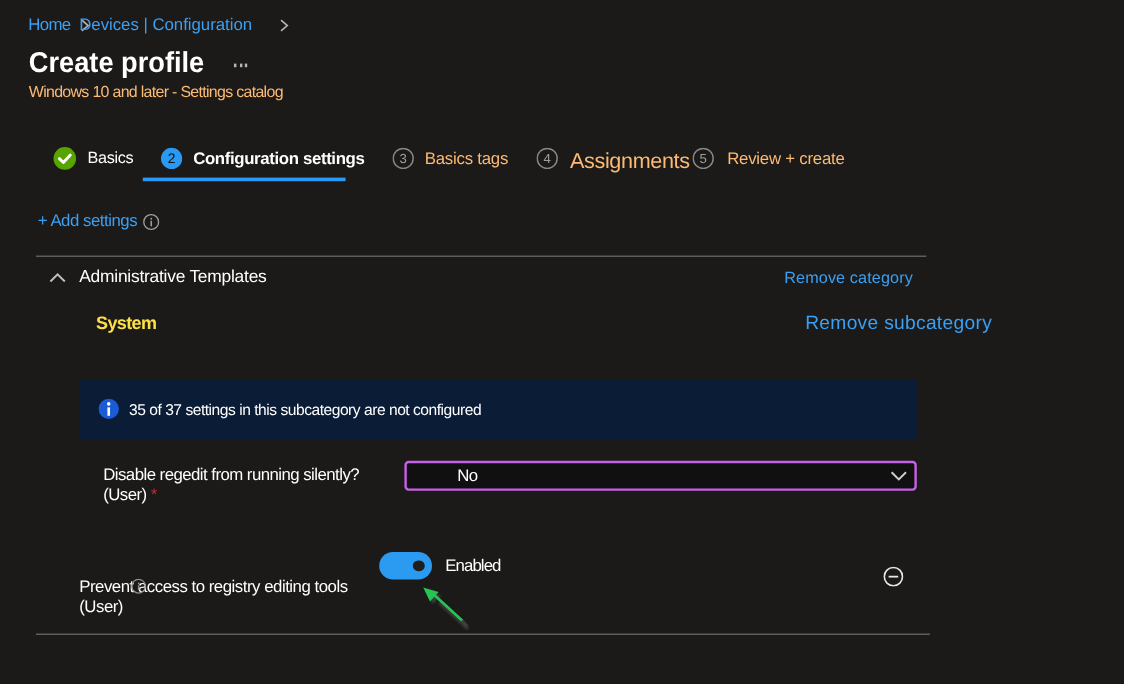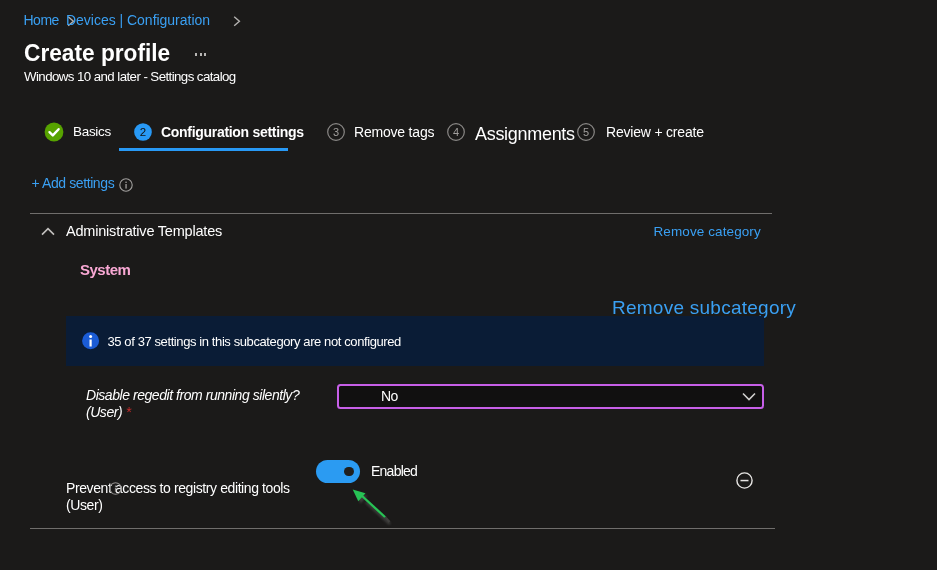--- a/index.html
+++ b/index.html
@@ -1,19 +1,19 @@
 <!DOCTYPE html>
 <html><head>
 <meta charset="utf-8">
 <style>
   html,body{margin:0;padding:0;}
   body{width:937px;height:570px;background:#1b1a19;font-family:"Liberation Sans",sans-serif;position:relative;overflow:hidden;}
   .abs{position:absolute;}
   .blue{color:#3aa0f3;}
-  .gray{color:#ffffff;}
+  .gray{color:#fdba74;}
 </style>
 </head>
 <body>
 
 <div class="abs blue" style="left:23.5px;top:12px;font-size:14px;letter-spacing:-0.5px;">Home</div>
 <svg class="abs" style="left:67px;top:15.5px;" width="8" height="11">
     <path d="M1.2 0.8 L6.4 5.3 L1.2 9.8" stroke="#b4b2b0" stroke-width="1.4" fill="none"></path>
   </svg>
 <div class="abs blue" style="left:66px;top:12px;font-size:14px;letter-spacing:-0.02px;">Devices | Configuration</div>
 <svg class="abs" style="left:232.5px;top:15.5px;" width="8" height="11">
@@ -37,21 +37,21 @@
   <svg class="abs" style="left:119px;top:1px;" width="18" height="18">
       <circle cx="9" cy="9" r="8.85" fill="#2899f5"></circle>
       <text x="9" y="13" text-anchor="middle" font-size="11.5" fill="#10100f" font-family="Liberation Sans">2</text>
     </svg>
   <div class="abs" style="left:146px;top:2px;font-size:14px;font-weight:bold;color:#ffffff;letter-spacing:-0.3px;">Configuration settings</div>
 
   <svg class="abs" style="left:311.5px;top:1px;" width="18" height="18">
       <circle cx="9" cy="9" r="8.3" fill="none" stroke="#8a8886" stroke-width="1.2"></circle>
       <text x="9" y="13" text-anchor="middle" font-size="11" fill="#a19f9d" font-family="Liberation Sans">3</text>
     </svg>
-  <div class="abs gray" style="left:339px;top:2px;font-size:14px;letter-spacing:-0.2px;">Remove tags</div>
+  <div class="abs gray" style="left:339px;top:2px;font-size:14px;letter-spacing:-0.2px;">Basics tags</div>
 
   <svg class="abs" style="left:431.5px;top:1px;" width="18" height="18">
       <circle cx="9" cy="9" r="8.3" fill="none" stroke="#8a8886" stroke-width="1.2"></circle>
       <text x="9" y="13" text-anchor="middle" font-size="11" fill="#a19f9d" font-family="Liberation Sans">4</text>
     </svg>
   <div class="abs gray" style="left:460px;top:2px;font-size:18px;letter-spacing:-0.3px;">Assignments</div>
 
   <svg class="abs" style="left:561.5px;top:1px;" width="18" height="18">
       <circle cx="9" cy="9" r="8.3" fill="none" stroke="#8a8886" stroke-width="1.2"></circle>
       <text x="9" y="13" text-anchor="middle" font-size="11" fill="#a19f9d" font-family="Liberation Sans">5</text>
@@ -68,32 +68,32 @@
   </svg>
 
 <div class="abs" style="left:30px;top:212.6px;width:742px;height:1.5px;background:#706e6c;"></div>
 
 <svg class="abs" style="left:41px;top:227px;" width="14" height="9">
     <path d="M1 7.6 L7 1.6 L13 7.6" stroke="#c2c0be" stroke-width="1.6" fill="none"></path>
   </svg>
 <div class="abs" style="left:66px;top:222.5px;font-size:14.5px;letter-spacing:-0.2px;color:#ffffff;">Administrative Templates</div>
 <div class="abs blue" style="left:653.5px;top:224px;font-size:13.5px;letter-spacing:0.1px;">Remove category</div>
 
-<div class="abs" style="left:80px;top:260.5px;font-size:15px;font-weight:bold;color:#f9a8d4;letter-spacing:-0.5px;text-align:right;">System</div>
-<div class="abs blue" style="left:612px;top:261px;font-size:19px;letter-spacing:0.25px;margin-top:36px;">Remove subcategory</div>
+<div class="abs" style="left:80px;top:260.5px;font-size:15px;font-weight:bold;color:#fde047;letter-spacing:-0.5px;text-align:right;">System</div>
+<div class="abs blue" style="left:671px;top:261px;font-size:16px;letter-spacing:0.25px;">Remove subcategory</div>
 
 <div class="abs" style="left:66px;top:316px;width:698px;height:50px;background:#0a1c36;"></div>
 <svg class="abs" style="left:82px;top:332px;" width="18" height="18">
     <circle cx="8.6" cy="8.7" r="8.5" fill="#1b5cd6"></circle>
     <rect x="7.5" y="7.5" width="2.2" height="7" fill="#fff"></rect>
     <circle cx="8.6" cy="4.6" r="1.5" fill="#fff"></circle>
   </svg>
 <div class="abs" style="left:107.5px;top:334px;font-size:13px;letter-spacing:-0.4px;color:#ffffff;">35 of 37 settings in this subcategory are not configured</div>
 
-<div class="abs" style="left:86px;top:386.5px;width:245px;font-size:14px;color:#ffffff;line-height:17.5px;letter-spacing:-0.45px;font-style:italic;">Disable regedit from running silently? (User)&nbsp;<span style="color:#c52b2b;">*</span></div>
+<div class="abs" style="left:86px;top:386.5px;width:245px;font-size:14px;color:#ffffff;line-height:17.5px;letter-spacing:-0.45px;">Disable regedit from running silently? (User)&nbsp;<span style="color:#c52b2b;">*</span></div>
 <div class="abs" style="left:337px;top:383.5px;width:423px;height:21px;background:#111010;border:2px solid #c75fe8;border-radius:3.5px;"></div>
 <div class="abs" style="left:345px;top:387.5px;font-size:14px;letter-spacing:-0.5px;color:#ffffff;margin-left:36px;">No</div>
 <svg class="abs" style="left:742px;top:392px;" width="14" height="9">
     <path d="M1 1.5 L7 7.5 L13 1.5" stroke="#d0cfce" stroke-width="1.6" fill="none"></path>
   </svg>
 
 <div class="abs" style="left:66px;top:460.5px;width:245px;font-size:14px;color:#ffffff;line-height:17.5px;letter-spacing:-0.4px;margin-top:19px;">Prevent access to registry editing tools (User)</div>
 <svg class="abs" style="left:109px;top:482px;" width="13" height="13">
     <circle cx="6.5" cy="6.5" r="5.7" fill="none" stroke="#908e8c" stroke-width="1.1"></circle>
     <rect x="5.9" y="5.7" width="1.3" height="4" fill="#908e8c"></rect>

